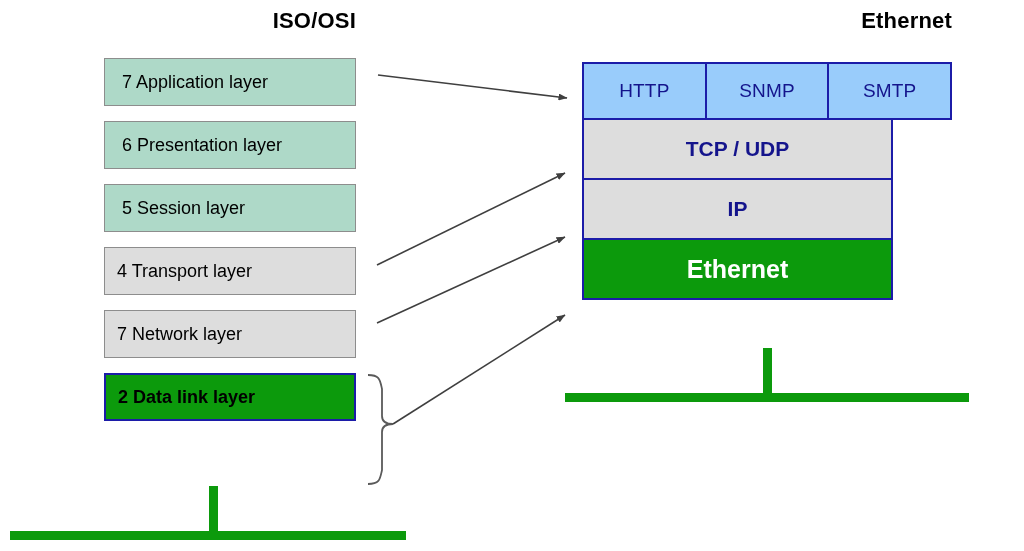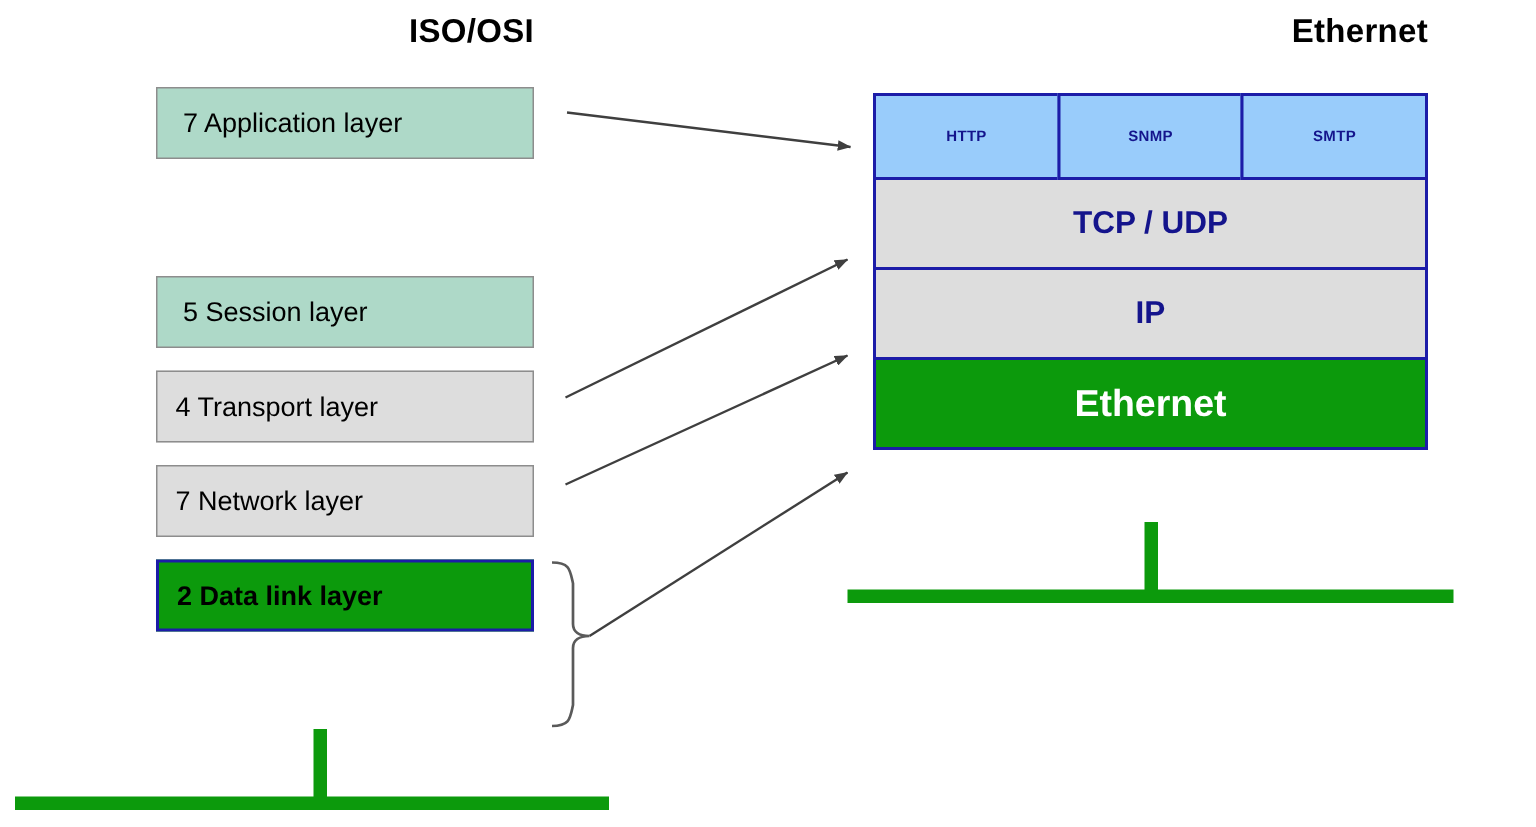--- a/index.html
+++ b/index.html
@@ -74,31 +74,31 @@
     box-sizing: border-box;
   }
   .proto-cell {
     flex: 1 1 0;
     box-sizing: border-box;
     border: 2px solid #1c1ca8;
     margin-left: -2px;
     display: flex;
     align-items: center;
     justify-content: center;
-    font-size: 10px;
-    font-weight: bold;
+    font-size: 19px;
+    font-weight: normal;
     color: #14148c;
     letter-spacing: 0.2px;
   }
   .proto-cell:first-child { margin-left: 0; }
   .proto-cell.blue  { background: #99ccfb; }
   .proto-cell.teal  { background: #2aa06f; }
 
   .eth-band {
-    width: 370px;
+    width: 311px;
     box-sizing: border-box;
     border: 2px solid #1c1ca8;
     margin-top: -2px;
     display: flex;
     align-items: center;
     justify-content: center;
     font-weight: bold;
     color: #14148c;
   }
   .eth-band.gray {
@@ -142,20 +142,23 @@
 </head>
 <body>
 
 <div class="stage">
 
   <div class="col-title" id="title-osi">ISO/OSI</div>
   <div class="col-title" id="title-ethernet">Ethernet</div>
 
   <div class="osi-box upper" style="top:58px">
     <span>7 Application layer</span>
+  </div>
+  <div class="osi-box upper" style="top:121px">
+    <span>6 Presentation  layer</span>
   </div>
   <div class="osi-box upper" style="top:184px">
     <span>5 Session layer</span>
   </div>
   <div class="osi-box mid" style="top:247px">
     <span>4 Transport layer</span>
   </div>
   <div class="osi-box mid" style="top:310px">
     <span>7 Network layer</span>
   </div>

